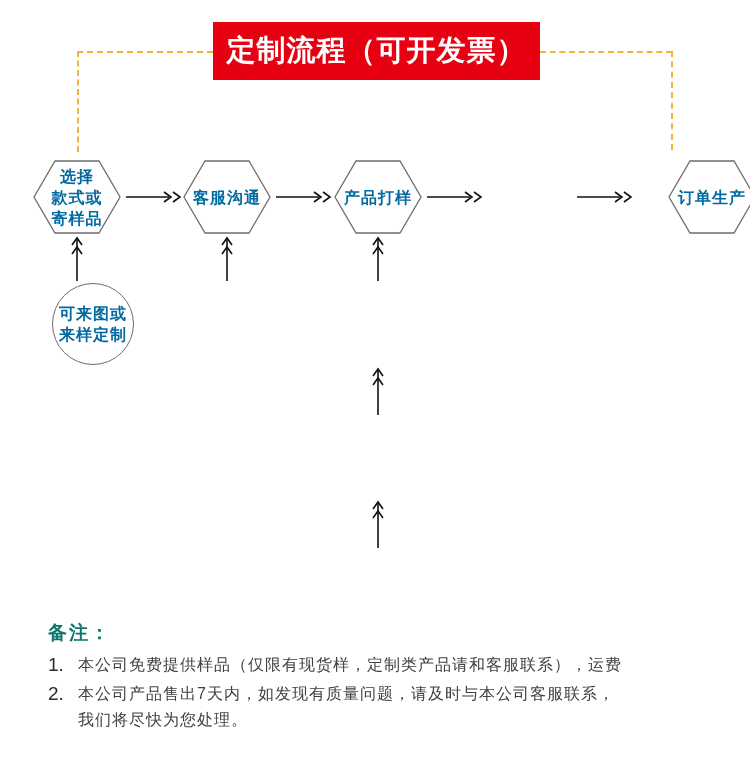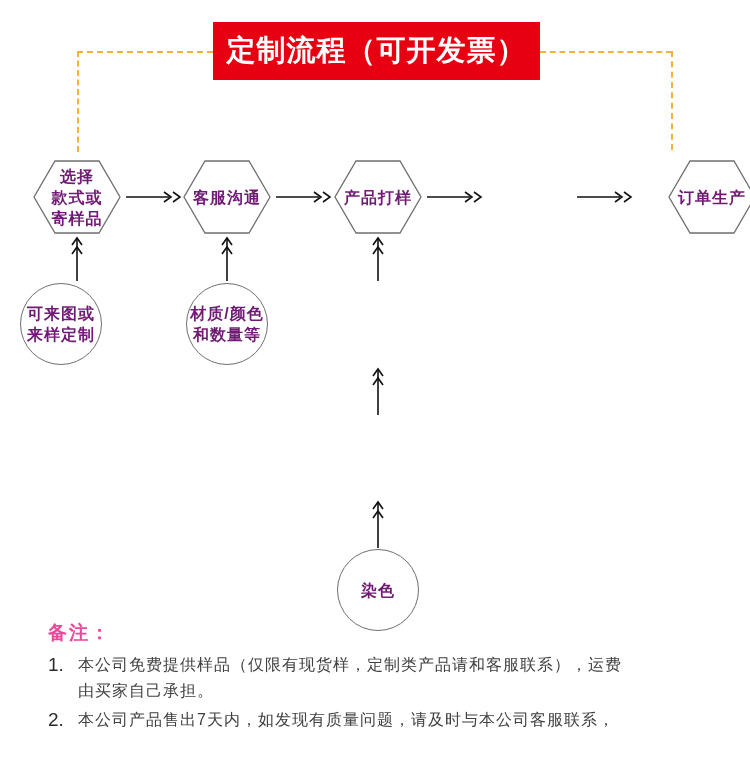--- a/index.html
+++ b/index.html
@@ -23,29 +23,29 @@
   .dash-h.right{left:540px;top:51px;width:132px;}
   .dash-v.right{left:671px;top:51px;height:99px;}
   
   .node{position:absolute;display:flex;align-items:center;justify-content:center;}
   .node svg{position:absolute;left:0;top:0;}
   .hex{width:88px;height:74px;top:160px;}
   .circ{width:82px;height:82px;border:1px solid #6e6e6e;border-radius:50%;
         background:#fff;box-sizing:border-box;}
   .node-label{
     position:relative;z-index:2;text-align:center;font-size:16px;font-weight:bold;
-    line-height:21px;color:#701a75;white-space:pre-line;letter-spacing:1px;
+    line-height:21px;color:#0369a1;white-space:pre-line;letter-spacing:1px;
   }
   
   .arrow{position:absolute;}
   .arrow svg{display:block;}
   
   .notes-heading{
     position:absolute;left:48px;top:620px;font-size:19px;font-weight:bold;
-    color:#ec4899;letter-spacing:2px;
+    color:#0f766e;letter-spacing:2px;
   }
   .notes{position:absolute;left:48px;top:652px;width:700px;}
   .note-item{display:flex;align-items:flex-start;margin-bottom:3px;}
   .note-num{width:30px;flex:0 0 30px;font-size:19px;line-height:26px;color:#2b2b2b;}
   .note-lines{flex:1;}
   .note-line{font-size:16px;line-height:26px;color:#404040;letter-spacing:1px;white-space:nowrap;}
 </style>
 </head>
 <body>
 
@@ -131,58 +131,51 @@
     </svg>
   </div>
   <div class="arrow" style="left:370px;top:236px">
     <svg width="16" height="46" viewBox="0 0 16 46">
       <line x1="8" y1="45" x2="8" y2="2" stroke="#111" stroke-width="1.6"></line>
       <path d="M3,9 L8,2 L13,9" fill="none" stroke="#111" stroke-width="1.6"></path>
       <path d="M3,18 L8,11 L13,18" fill="none" stroke="#111" stroke-width="1.6"></path>
     </svg>
   </div>
 
-  <div class="node circ" style="left:20px;top:283px">
+  <div class="node circ" style="left:52px;top:283px">
     <div class="node-label">可来图或
 来样定制</div>
-  </div>
-  <div class="node circ" style="left:186px;top:283px">
-    <div class="node-label">材质/颜色
-和数量等</div>
   </div>
 
   <div class="arrow" style="left:370px;top:367px">
     <svg width="16" height="49" viewBox="0 0 16 49">
       <line x1="8" y1="48" x2="8" y2="2" stroke="#111" stroke-width="1.6"></line>
       <path d="M3,9 L8,2 L13,9" fill="none" stroke="#111" stroke-width="1.6"></path>
       <path d="M3,18 L8,11 L13,18" fill="none" stroke="#111" stroke-width="1.6"></path>
     </svg>
   </div>
   <div class="arrow" style="left:370px;top:500px">
     <svg width="16" height="49" viewBox="0 0 16 49">
       <line x1="8" y1="48" x2="8" y2="2" stroke="#111" stroke-width="1.6"></line>
       <path d="M3,9 L8,2 L13,9" fill="none" stroke="#111" stroke-width="1.6"></path>
       <path d="M3,18 L8,11 L13,18" fill="none" stroke="#111" stroke-width="1.6"></path>
     </svg>
   </div>
 
-  <div class="node circ" style="left:337px;top:549px">
-    <div class="node-label">染色</div>
-  </div>
 
   <div class="notes-heading">备注：</div>
   <div class="notes">
     <div class="note-item">
       <span class="note-num">1.</span>
       <div class="note-lines">
         <div class="note-line">本公司免费提供样品（仅限有现货样，定制类产品请和客服联系），运费</div>
-        <div class="note-line">由买家自己承担。</div>
       </div>
     </div>
     <div class="note-item">
       <span class="note-num">2.</span>
       <div class="note-lines">
         <div class="note-line">本公司产品售出7天内，如发现有质量问题，请及时与本公司客服联系，</div>
+        <div class="note-line">我们将尽快为您处理。</div>
       </div>
     </div>
   </div>
 
 </div>
 
 </body></html>

